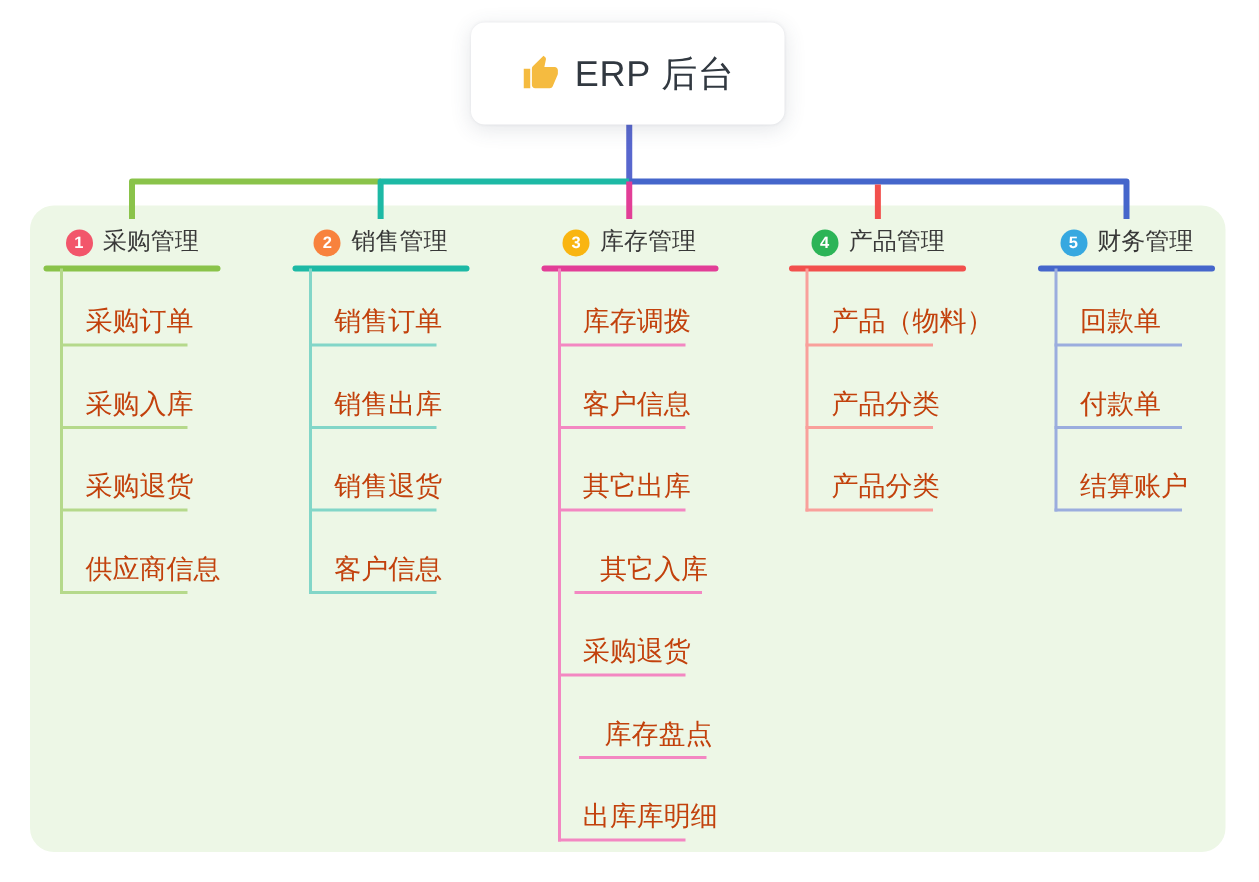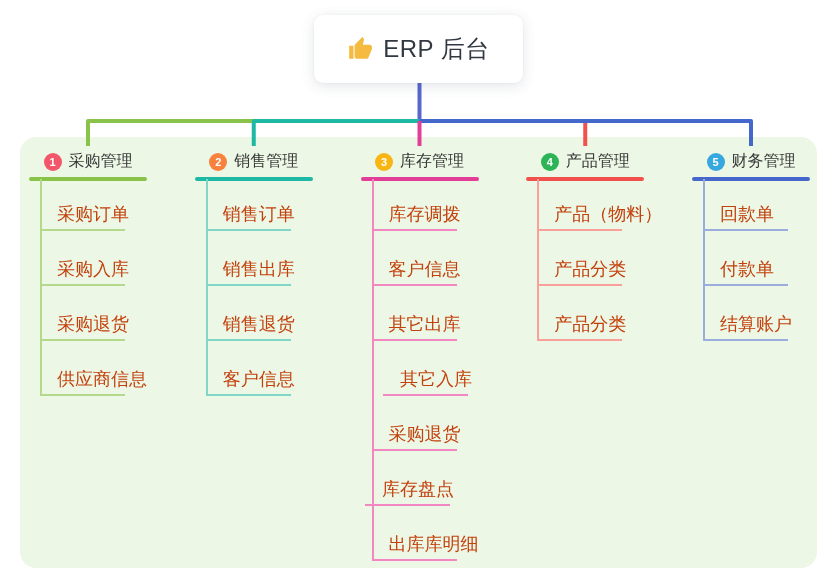--- a/index.html
+++ b/index.html
@@ -196,21 +196,21 @@
         <div class="child-underline" style="background: rgb(243, 135, 194);"></div>
       </div>
       <div class="child-row" style="left: 383px; top: 370px;">
         <span class="child-label">其它入库</span>
         <div class="child-underline" style="background: rgb(243, 135, 194);"></div>
       </div>
       <div class="child-row" style="left: 371.5px; top: 425px;">
         <span class="child-label">采购退货</span>
         <div class="child-underline" style="background: rgb(243, 135, 194);"></div>
       </div>
-      <div class="child-row" style="left: 365px; top: 480px; text-decoration: underline;">
+      <div class="child-row" style="left: 386px; top: 480px; text-decoration: underline;">
         <span class="child-label">库存盘点</span>
         <div class="child-underline" style="background: rgb(243, 135, 194);"></div>
       </div>
       <div class="child-row" style="left: 371.5px; top: 535px;">
         <span class="child-label">出库库明细</span>
         <div class="child-underline" style="background: rgb(243, 135, 194);"></div>
       </div>
       <div class="branch-header" style="left: 526.25px; top: 148px;">
         <span class="badge" style="background: rgb(44, 180, 87);">4</span>
         <span class="branch-label">产品管理</span>

